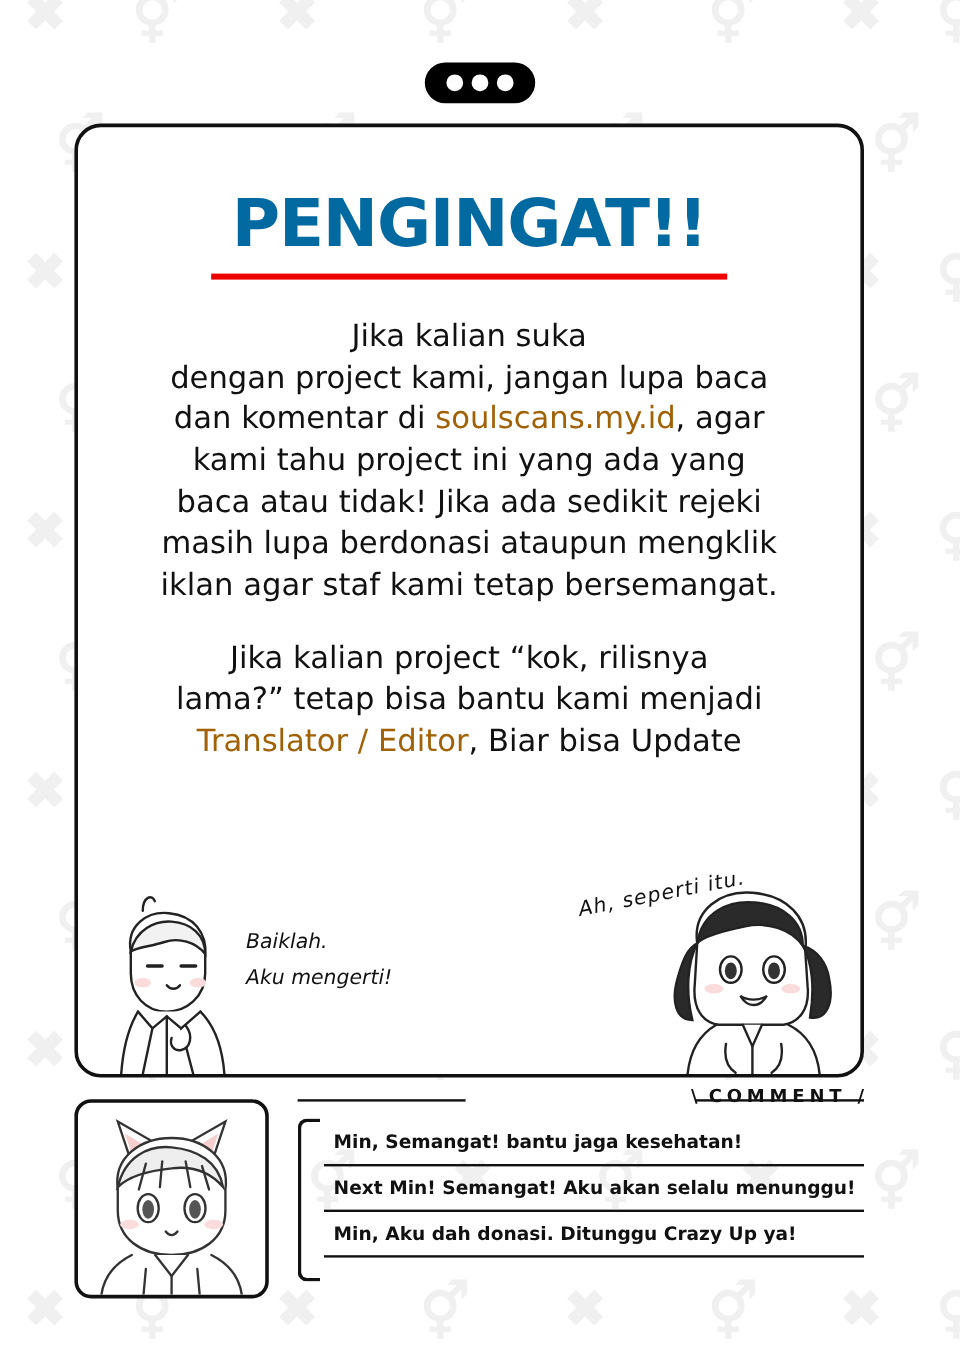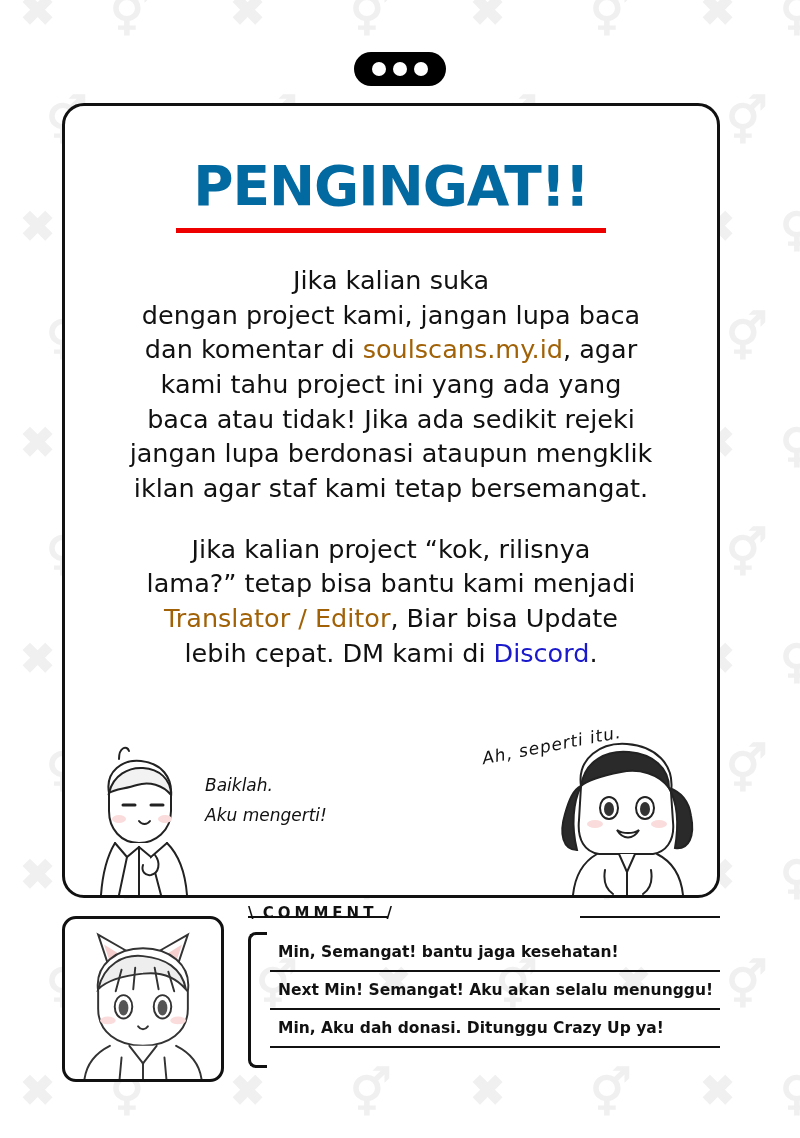--- a/index.html
+++ b/index.html
@@ -141,21 +141,21 @@
     top: 906px;
     width: 472px;
     height: 176px;
     z-index: 2;
   }
   #comment-title {
     position: absolute;
     left: 0;
     right: 0;
     top: -2px;
-    text-align: left;
+    text-align: right;
     font-size: 15px;
     font-weight: bold;
     letter-spacing: 4px;
     color: #111;
     font-family: "DejaVu Sans", sans-serif;
   }
   #comment-title .slash { font-weight: bold; letter-spacing: 0; }
   .rule-left, .rule-right {
     position: absolute;
     top: 10px;
@@ -299,34 +299,31 @@
 
   <div id="body-copy">
     <div>
       <div>Jika kalian suka</div>
       <div>dengan project kami, jangan lupa baca</div>
       <div>
         <span>dan komentar di </span><span class="red">soulscans.my.id</span><span>, agar</span>
       </div>
       <div>kami tahu project ini yang ada yang</div>
       <div>baca atau tidak! Jika ada sedikit rejeki</div>
-      <div>jangan lupa berdonasi ataupun mengklik</div>
+      <div>masih lupa berdonasi ataupun mengklik</div>
       <div>iklan agar staf kami tetap bersemangat.</div>
     </div>
 
     <div class="para-gap"></div>
 
     <div>
       <div>Jika kalian project “kok, rilisnya</div>
       <div>lama?” tetap bisa bantu kami menjadi</div>
       <div>
         <span class="red">Translator / Editor</span><span>, Biar bisa Update</span>
-      </div>
-      <div>
-        <span>lebih cepat. DM kami di </span><span class="blue">Discord</span><span>.</span>
       </div>
     </div>
   </div>
 
   <div id="char-left" class="char">
     <svg viewBox="0 0 130 160" width="130" height="160" aria-hidden="true">
       <g fill="none" stroke="#222" stroke-width="2" stroke-linecap="round">
         <path d="M40 24 C40 12, 48 10, 50 16"></path>
         <path d="M30 58 C26 36, 44 24, 62 26 C82 28, 94 42, 92 62 L92 76 C92 96, 76 108, 60 108 C42 108, 30 94, 30 76 Z" fill="#fff"></path>
         <path d="M30 58 C34 40, 50 32, 64 33 C80 34, 92 44, 92 60 C84 50, 70 46, 58 50 C46 54, 36 54, 30 58 Z" fill="#f2f2f2"></path>

